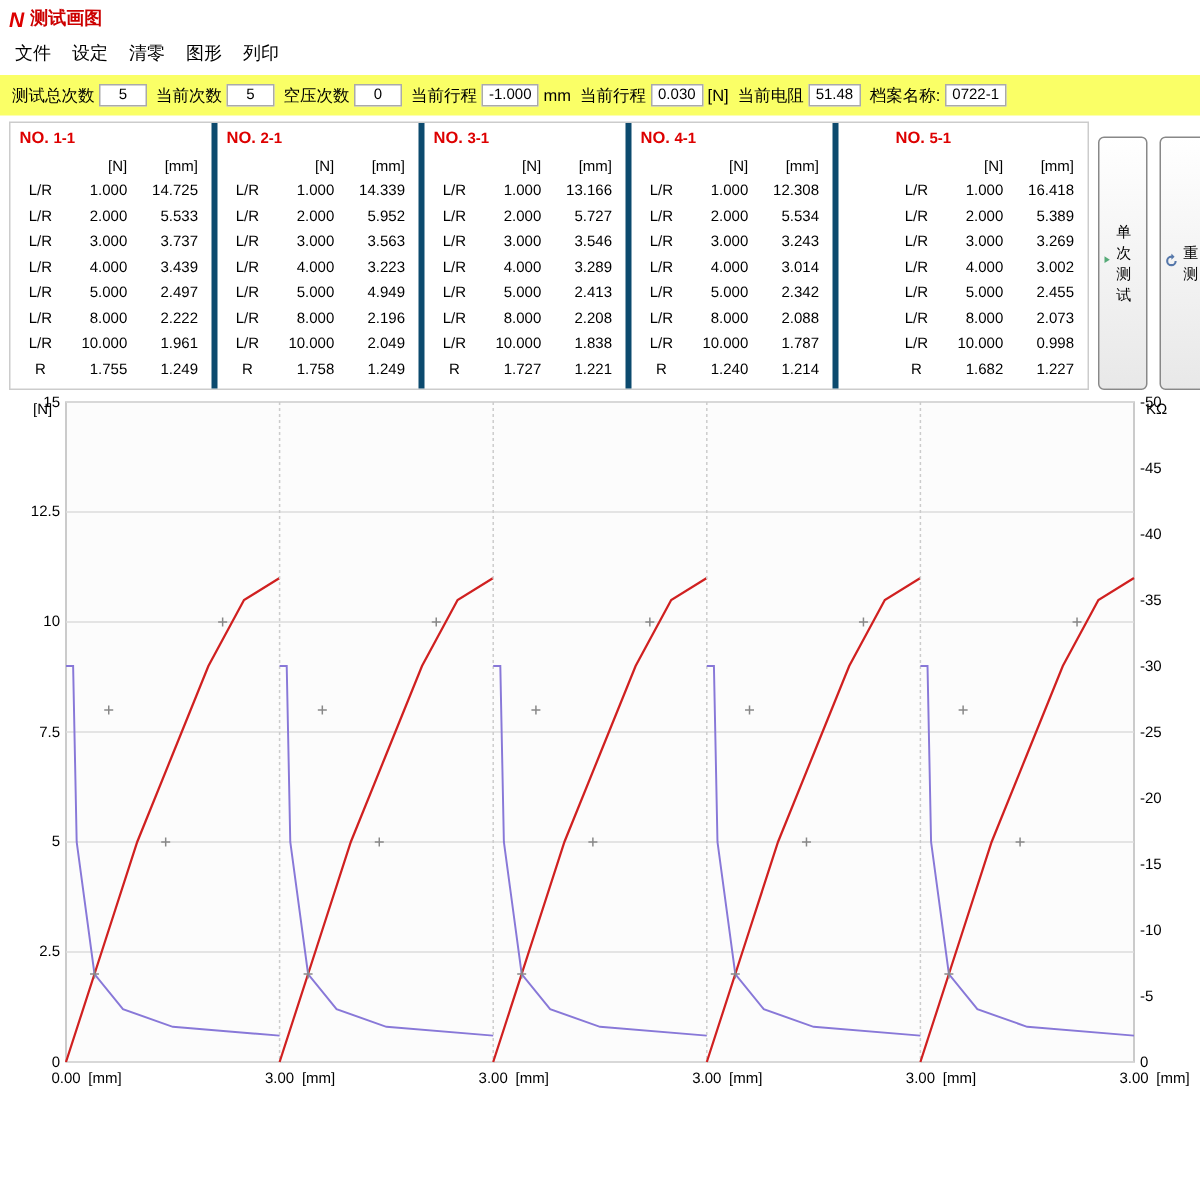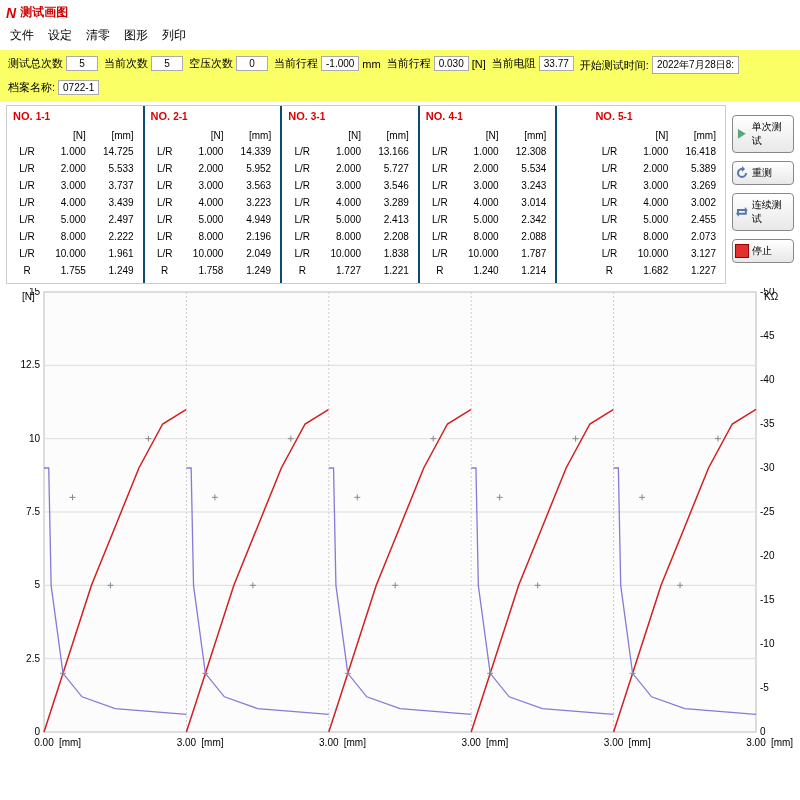--- a/index.html
+++ b/index.html
@@ -5,29 +5,29 @@
 * { box-sizing: border-box; margin: 0; padding: 0; }
 body { font-family: "Microsoft YaHei", Arial, sans-serif; font-size: 11px; background: #fff; width: 800px; height: 800px; overflow: hidden; }
 .titlebar { display: flex; align-items: center; padding: 4px 6px; color: #c00; font-size: 12px; font-weight: bold; }
 .titlebar .icon { color: #d00; font-style: italic; font-weight: bold; margin-right: 4px; font-size: 14px; }
 .menubar { display: flex; gap: 14px; padding: 2px 10px 6px 10px; font-size: 12px; align-items: center; }
 .yellowbar { background: #faff66; padding: 6px 8px; display: flex; align-items: flex-start; gap: 6px; font-size: 11px; flex-wrap: wrap; }
 .yellowbar .field { display: flex; align-items: center; gap: 3px; }
 .yellowbar .val { background: #fff; border: 1px solid #aaa; padding: 1px 4px; min-width: 32px; display: inline-block; text-align: center; font-size: 10px; }
 .main { display: flex; padding: 4px 6px; gap: 6px; }
 .panels { flex: 1; display: flex; border: 1px solid #ccc; }
-.panel { flex: 1; border-right: 2px solid #0c4a6e; padding: 4px 6px; }
+.panel { flex: 1; border-right: 4px solid #0c4a6e; padding: 4px 6px; }
 .panel:last-child { border-right: none; margin-left: 32px; }
 .panel-title { color: #d00; font-weight: bold; font-size: 11px; margin-bottom: 6px; }
 .panel-title .sub { font-size: 10px; }
 .panel table { width: 100%; font-size: 10px; border-collapse: collapse; }
 .panel th { font-weight: normal; text-align: right; padding: 2px 3px; font-size: 10px; }
 .panel td { padding: 3px 3px; text-align: right; }
 .panel td:first-child { text-align: center; }
-.sidebar { width: 62px; display: flex; flex-direction: column; gap: 8px; padding-top: 10px; }
+.sidebar { width: 62px; display: flex; flex-direction: row; gap: 8px; padding-top: 10px; }
 .btn { border: 1px solid #888; border-radius: 4px; background: linear-gradient(#fff,#e8e8e8); padding: 4px 2px; display: flex; align-items: center; gap: 3px; font-size: 10px; cursor: pointer; }
 .btn .bicon { width: 14px; height: 14px; display: inline-block; }
 .stop-icon { background: #e03030; border: 1px solid #900; width: 14px; height: 14px; }
 .chartarea { padding: 0 6px 6px 6px; display: flex; }
 .chartarea svg { width: 100%; height: 470px; }
 </style>
 </head>
 <body>
 
 <div class="titlebar">
@@ -61,25 +61,21 @@
       <span class="val">-1.000</span>
       <span>mm</span>
     </div>
   <div class="field">
       <span>当前行程</span>
       <span class="val">0.030</span>
       <span>[N]</span>
     </div>
   <div class="field">
       <span>当前电阻</span>
-      <span class="val">33.77</span>
-    </div>
-  <div class="field">
-      <span>开始测试时间:</span>
-      <span class="val" style="min-width:80px">2022年7月28日8:</span>
+      <span class="val">51.48</span>
     </div>
   <div class="field">
       <span>档案名称:</span>
       <span class="val">0722-1</span>
     </div>
 </div>
 
 <div class="main">
   <div class="panels" id="panels-container">
       <div class="panel">
@@ -325,21 +321,21 @@
               <td>2.455</td>
             </tr>
             <tr>
               <td>L/R</td>
               <td>8.000</td>
               <td>2.073</td>
             </tr>
             <tr>
               <td>L/R</td>
               <td>10.000</td>
-              <td>3.127</td>
+              <td>0.998</td>
             </tr>
             <tr>
               <td>R</td>
               <td>1.682</td>
               <td>1.227</td>
             </tr>
           </tbody>
         </table>
       </div>
     </div>

